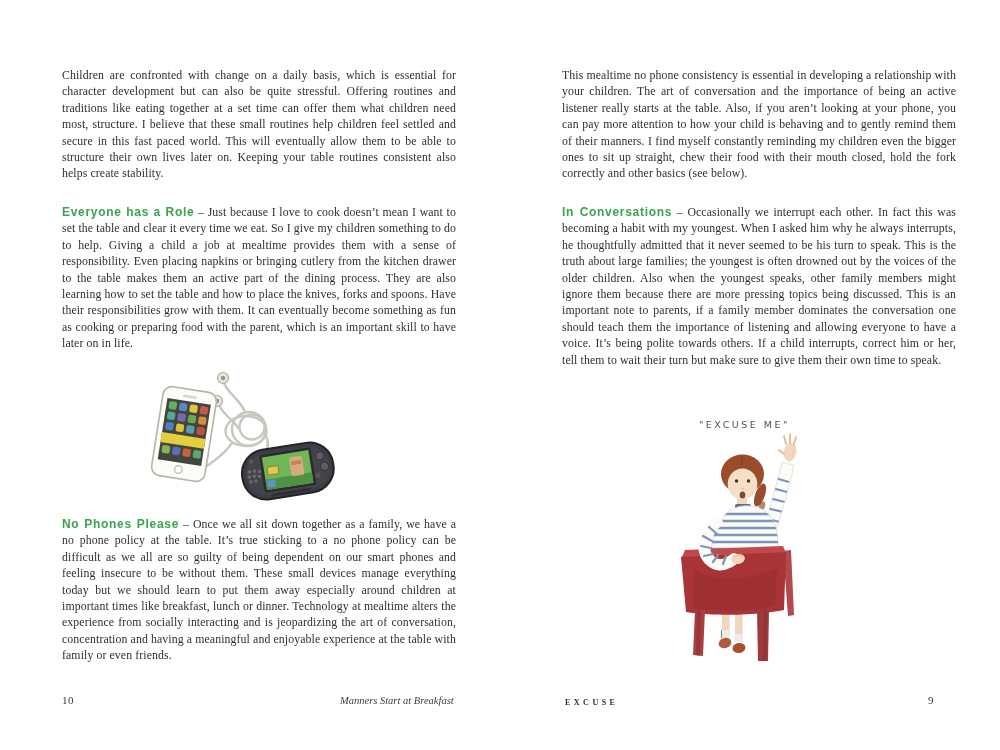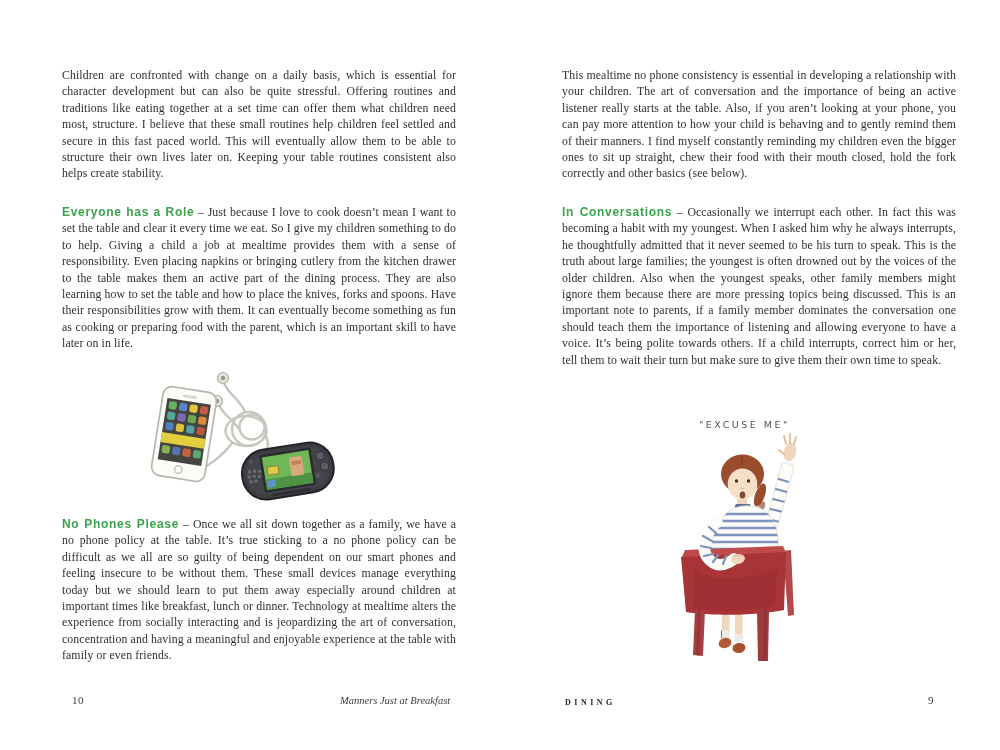--- a/index.html
+++ b/index.html
@@ -122,22 +122,22 @@
           <circle cx="177" cy="106" r="4.2" fill="#5c5c66" stroke="#2c2c30" stroke-width="0.8"></circle>
           <circle cx="169" cy="114" r="2.6" fill="#55555e"></circle>
           <circle cx="105" cy="90" r="2.2" fill="#55555e"></circle>
           <rect x="120" y="125" width="40" height="2.6" rx="1.3" fill="#2e2e32"></rect>
         </g>
       </svg>
     </div>
 
     <p class="textblock" style="left:62px; top:516px;"><span class="sec-head">No Phones Please</span> <span class="sec-body">– Once we all sit down together as a family, we have a no phone policy at the table. It’s true sticking to a no phone policy can be difficult as we all are so guilty of being dependent on our smart phones and feeling insecure to be without them. These small devices manage everything today but we should learn to put them away especially around children at important times like breakfast, lunch or dinner. Technology at mealtime alters the experience from socially interacting and is jeopardizing the art of conversation, concentration and having a meaningful and enjoyable experience at the table with family or even friends.</span></p>
 
-    <div class="footer-item pagenum" style="left:72px; top:694px;">10</div>
-    <div class="footer-item running-title" style="left:340px; top:695px;">Manners Just at Breakfast</div>
+    <div class="footer-item pagenum" style="left:62px; top:694px;">10</div>
+    <div class="footer-item running-title" style="left:340px; top:695px;">Manners Start at Breakfast</div>
   </div>
 
   <div>
 
     <p class="textblock" style="left:562px; top:67px;">This mealtime no phone consistency is essential in developing a relationship with your children. The art of conversation and the importance of being an active listener really starts at the table. Also, if you aren’t looking at your phone, you can pay more attention to how your child is behaving and to gently remind them of their manners. I find myself constantly reminding my children even the bigger ones to sit up straight, chew their food with their mouth closed, hold the fork correctly and other basics (see below).</p>
 
     <p class="textblock" style="left:562px; top:204px;"><span class="sec-head">In Conversations</span> <span class="sec-body">– Occasionally we interrupt each other. In fact this was becoming a habit with my youngest. When I asked him why he always interrupts, he thoughtfully admitted that it never seemed to be his turn to speak. This is the truth about large families; the youngest is often drowned out by the voices of the older children. Also when the youngest speaks, other family members might ignore them because there are more pressing topics being discussed. This is an important note to parents, if a family member dominates the conversation one should teach them the importance of listening and allowing everyone to have a voice. It’s being polite towards others. If a child interrupts, correct him or her, tell them to wait their turn but make sure to give them their own time to speak.</span></p>
 
     <div class="illus" style="left:665px; top:410px; width:170px; height:252px;">
       <svg width="170" height="252" viewBox="0 0 170 252">
@@ -235,17 +235,17 @@
             <line x1="48" y1="152" x2="53" y2="145"></line>
             <line x1="58" y1="154" x2="61" y2="146"></line>
           </g>
           <ellipse cx="73" cy="149" rx="7" ry="5" transform="rotate(-12 73 149)" fill="#f0d6bc"></ellipse>
           <g stroke="#dgb48e" stroke-width="1"></g>
           <path d="M68 146 Q73 144 78 146" stroke="#e0ba92" stroke-width="1" fill="none"></path>
         </g>
       </svg>
     </div>
 
-    <div class="footer-item section-footer" style="left:565px; top:698px;">DINING</div>
+    <div class="footer-item section-footer" style="left:565px; top:698px;">EXCUSE</div>
     <div class="footer-item pagenum" style="left:928px; top:694px;">9</div>
   </div>
 
 </div>
 
 </body></html>

